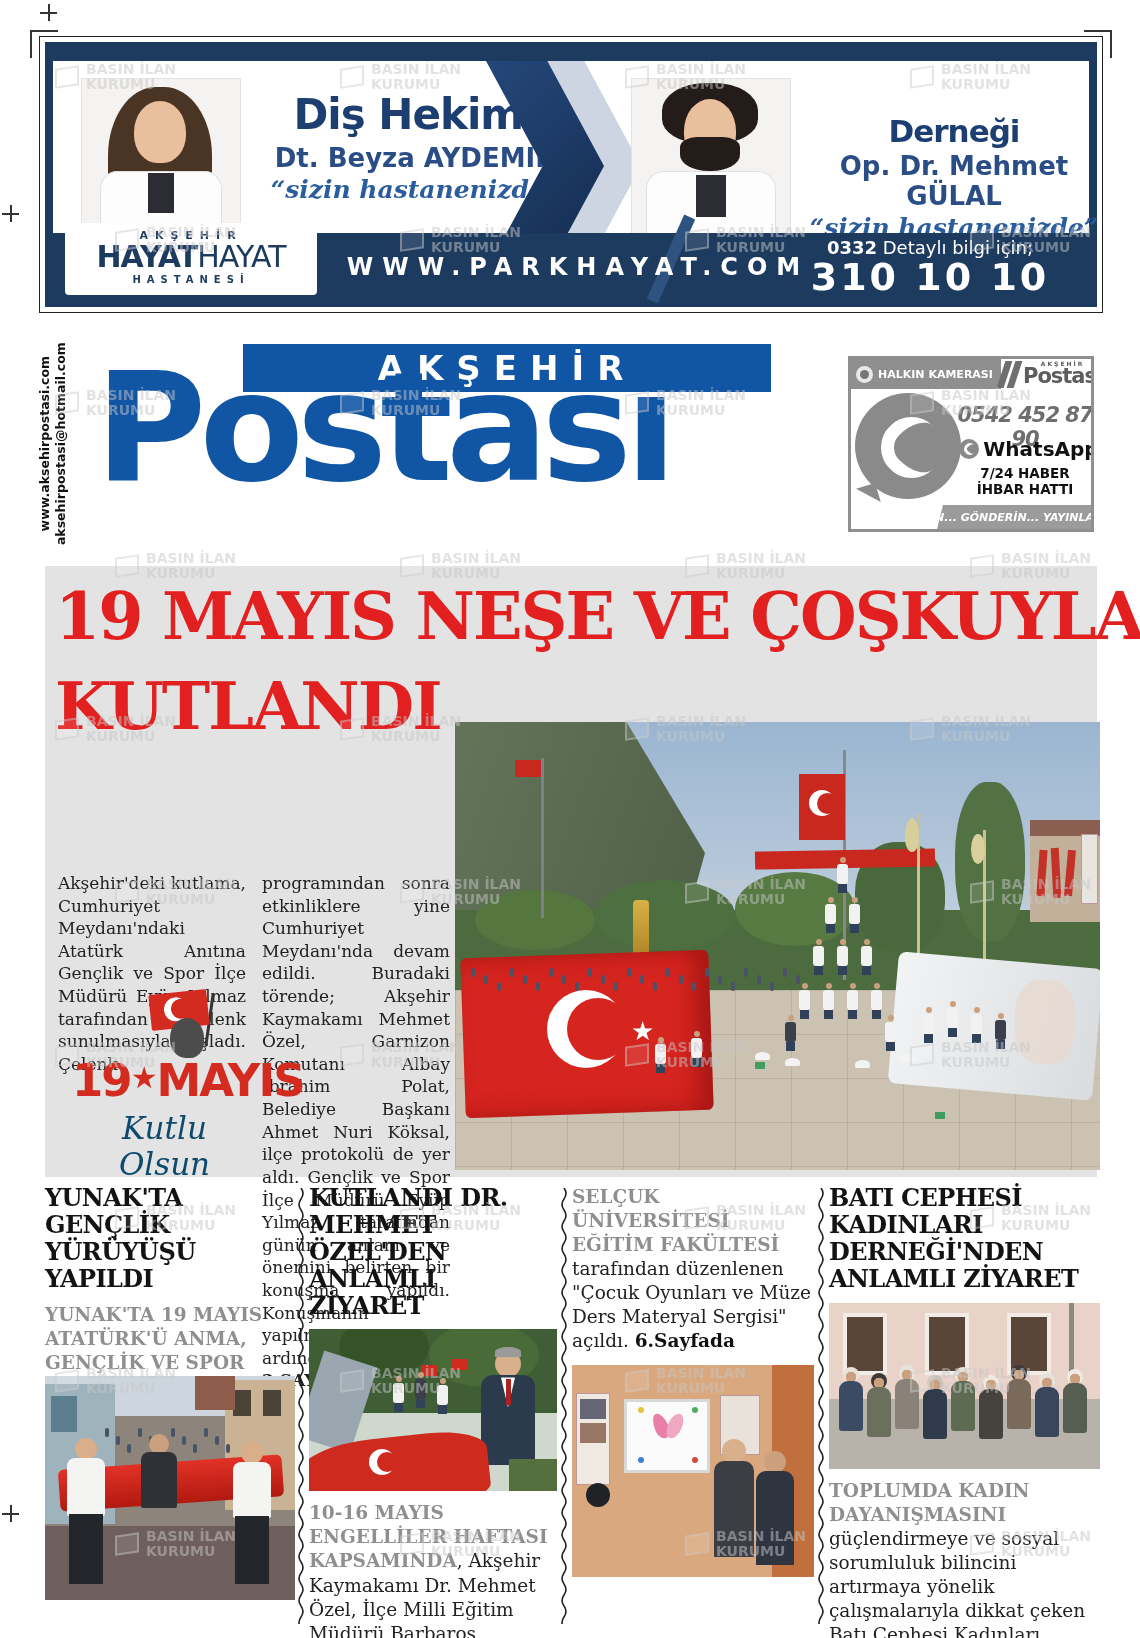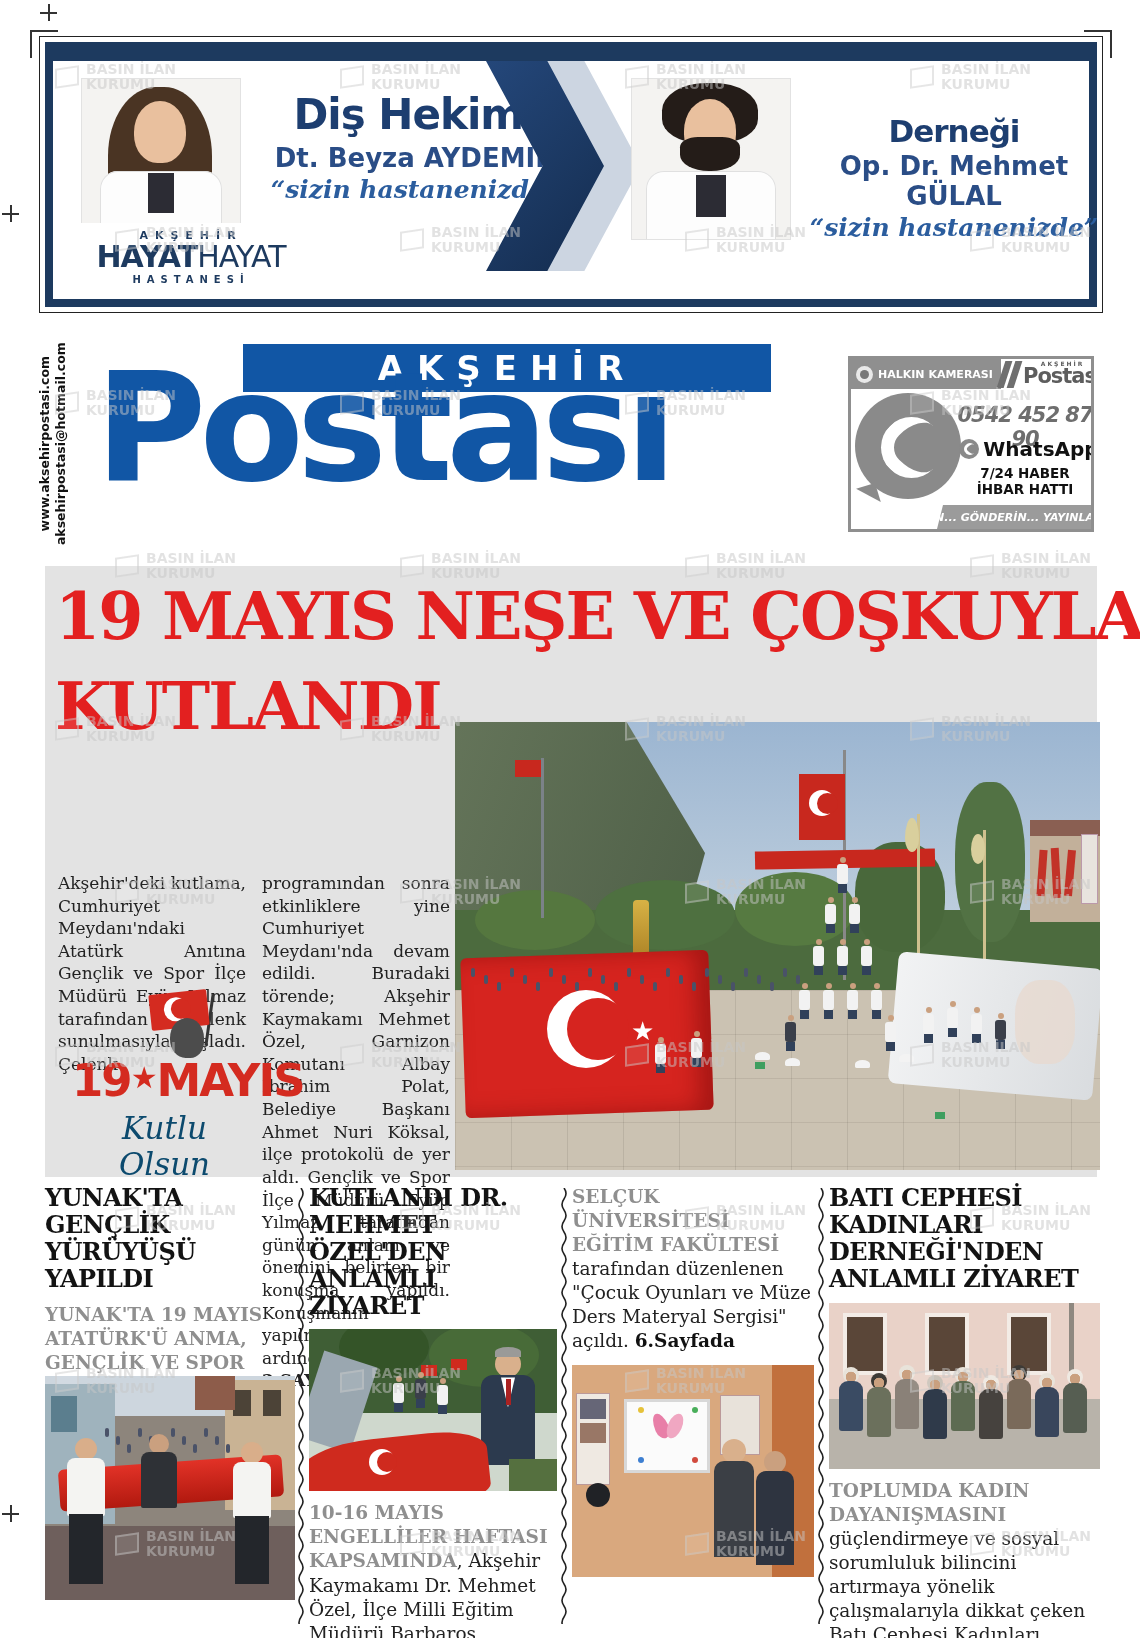--- a/index.html
+++ b/index.html
@@ -171,20 +171,28 @@
       <div class="coat" style="left:14px;top:92px;width:130px;height:70px;"></div>
       <div class="shirt" style="left:64px;top:96px;width:30px;height:42px;"></div>
     </div>
 
     <div class="ad-text" style="left:756px;top:32px;width:290px;">
       <div class="ad-title sm"><br><span>Derneği</span></div>
       <div class="ad-name">Op. Dr. Mehmet GÜLAL</div>
       <div class="ad-tag">“sizin hastanenizde”</div>
     </div>
 
+    <div class="ad-strip">
+      <div class="ad-slash"></div>
+      <div class="ad-web">WWW.PARKHAYAT.COM</div>
+      <div class="ad-phone">
+        <div class="ad-info"><b>0332</b> <span>Detaylı bilgi için;</span></div>
+        <div class="ad-number">310 10 10</div>
+      </div>
+    </div>
     <div class="ph-logo">
       <div class="ph-top">AKŞEHİR</div>
       <div class="ph-main"><b>HAYAT</b><span>HAYAT</span></div>
       <div class="ph-sub">HASTANESİ</div>
     </div>
   </div>
 
   <div class="vertical-contact">
     <span>www.aksehirpostasi.com</span><br><span>aksehirpostasi@hotmail.com</span>
   </div>

